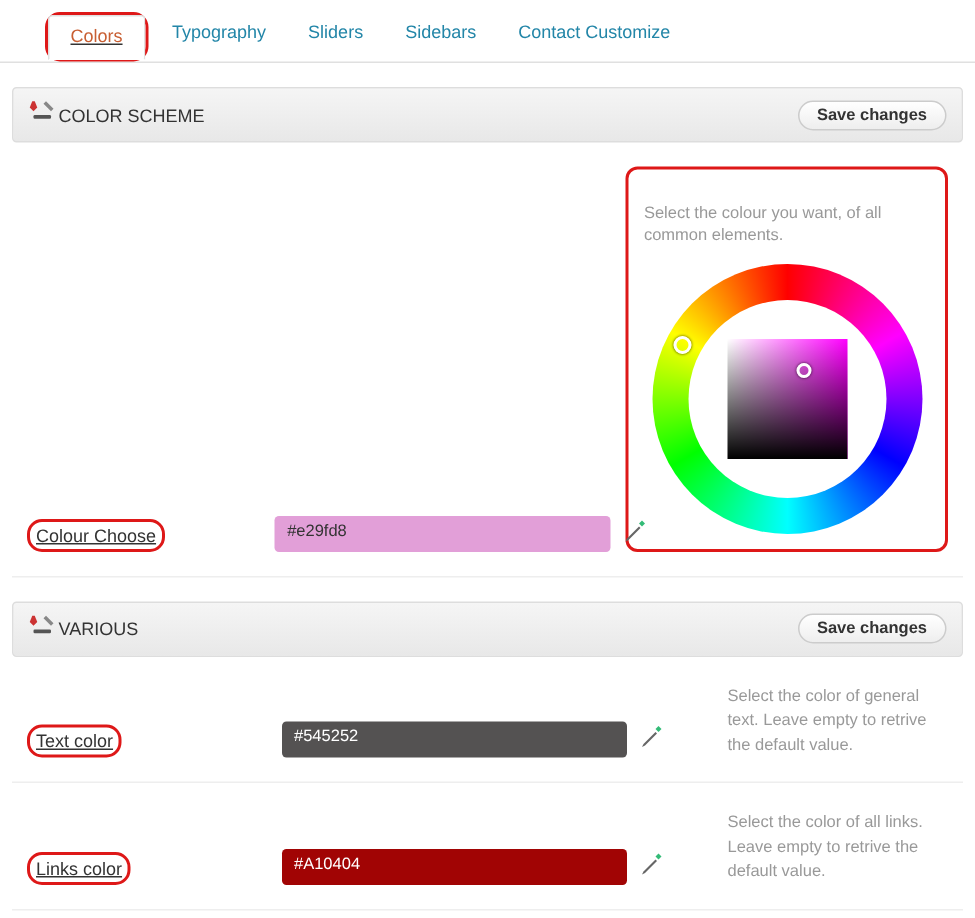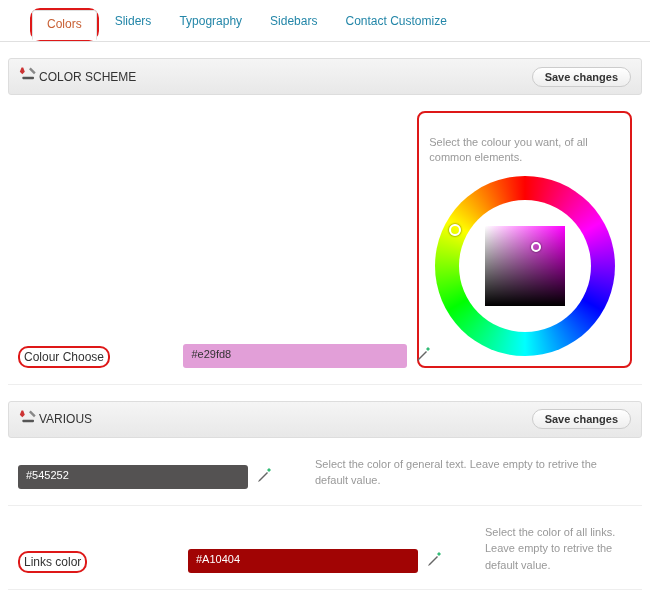--- a/index.html
+++ b/index.html
@@ -2,21 +2,21 @@
 <html><head>
   <meta charset="utf-8">
   <style>
     * { box-sizing: border-box; margin: 0; padding: 0; }
     body { font-family: Arial, sans-serif; font-size: 12px; color: #333; background: #fff; width: 650px; }
     
     .tabs { display: flex; border-bottom: 1px solid #e0e0e0; padding: 8px 0 0 28px; }
     .tab { padding: 6px 14px 8px; color: #2386a8; cursor: pointer; font-size: 12px; }
     .tab.active { color: #c85f33; border: 1px solid #e0e0e0; border-bottom: 1px solid #fff; border-radius: 3px 3px 0 0; margin-bottom: -1px; background: #fff; }
     
-    .highlight-box { border: 2px solid #de1818; border-radius: 10px; display: inline-block; padding: 2px 4px; }
+    .highlight-box { border: 2px solid #de1818; border-radius: 10px; display: inline-block; padding: 2px 4px; text-decoration: underline; }
     
     .section { margin: 16px 8px 0; }
     .section-header { background: linear-gradient(#f5f5f5,#e8e8e8); border: 1px solid #ddd; border-radius: 3px; padding: 6px 10px; display: flex; align-items: center; }
     .section-title { font-weight: normal; font-size: 12px; color: #333; flex: 1; }
     .save-btn { background: linear-gradient(#fff,#eee); border: 1px solid #ccc; border-radius: 12px; padding: 3px 12px; font-size: 11px; color: #333; cursor: pointer; font-weight: bold; }
     
     .option-row { display: flex; align-items: flex-end; padding: 16px 10px; border-bottom: 1px solid #eee; }
     .option-label { width: 170px; padding-top: 4px; font-size: 12px; color: #333; }
     .option-color { width: 230px; position: relative; }
     .color-swatch { height: 24px; border-radius: 3px; color: #fff; font-size: 11px; padding: 4px 8px; font-family: Verdana, sans-serif; }
@@ -40,22 +40,22 @@
     .tools-icon { display: inline-block; }
     .tools-svg { width: 20px; height: 20px; }
   </style>
 </head>
 <body>
 
 <div class="tabs">
   <div class="highlight-box" style="padding:0;margin:0 2px;">
     <div class="tab active">Colors</div>
   </div>
+  <div class="tab">Typography</div>
   <div class="tab">Sliders</div>
-  <div class="tab">Typography</div>
   <div class="tab">Sidebars</div>
   <div class="tab">Contact Customize</div>
 </div>
 
 <div class="section">
   <div class="section-header">
     <span class="tools-icon">
       <svg class="tools-svg" viewBox="0 0 24 24">
           <path fill="#c33" d="M5 3l2 5-3 3-3-3 2-5h2z"></path>
           <path fill="#888" d="M14 3l6 6-2 2-6-6 2-2z"></path>
@@ -98,20 +98,23 @@
           <path fill="#c33" d="M5 3l2 5-3 3-3-3 2-5h2z"></path>
           <path fill="#888" d="M14 3l6 6-2 2-6-6 2-2z"></path>
           <rect fill="#555" x="4" y="14" width="14" height="3" rx="1"></rect>
         </svg>
     </span>
     <span class="section-title">VARIOUS</span>
     <button class="save-btn">Save changes</button>
   </div>
 
   <div class="option-row">
+    <div class="option-label">
+      <span class="highlight-box">Text color</span>
+    </div>
     <div class="option-color">
       <div class="color-swatch" style="background:#545252">#545252</div>
       <span class="eyedropper">
         <svg width="16" height="16" viewBox="0 0 16 16">
             <path fill="#3b7" d="M13 1l2 2-2 2-2-2 2-2z"></path>
             <path fill="#666" d="M11 5L3 13l-1 2 2-1 8-8-1-1z"></path>
           </svg>
       </span>
     </div>
     <div class="option-help">Select the color of general text. Leave empty to retrive the default value.</div>

